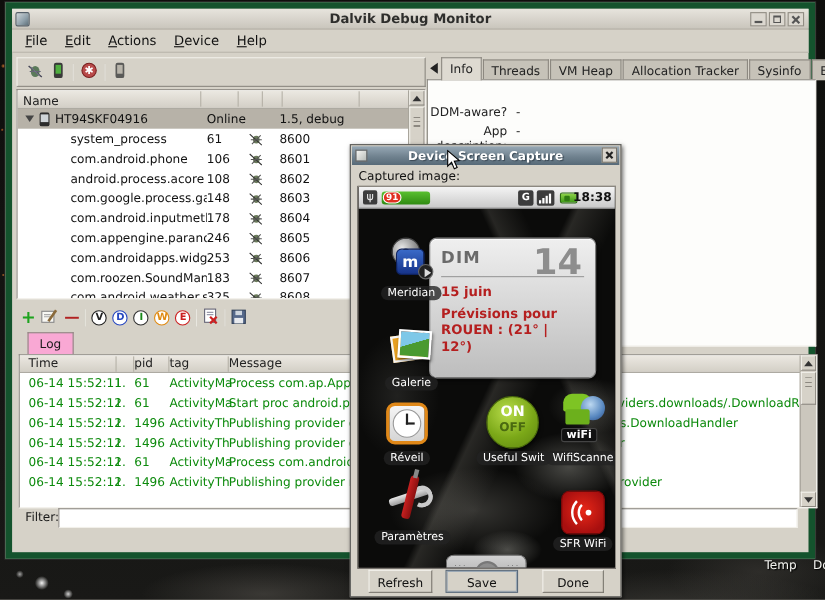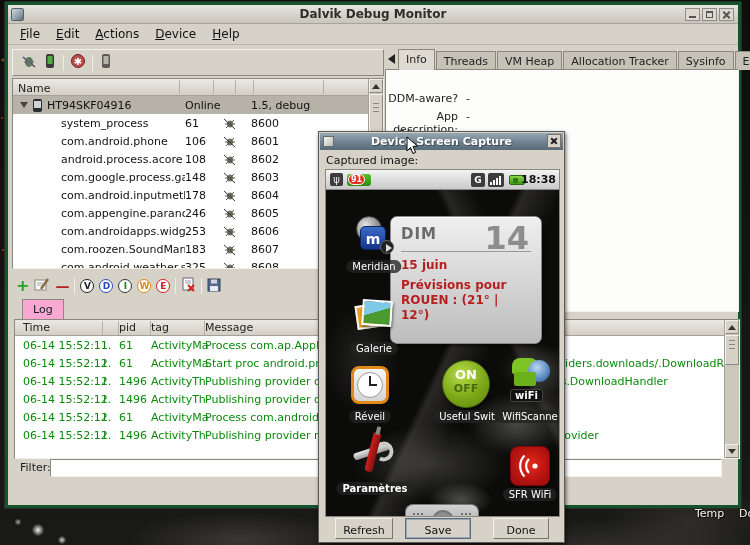--- a/index.html
+++ b/index.html
@@ -20,21 +20,21 @@
       radial-gradient(ellipse 120px 50px at 690px 520px, rgba(60,58,54,.6), transparent 70%),
       linear-gradient(180deg, #0e0e0c 0%, #191917 100%);
   }
 
   
   .desktop-label { position:absolute; color:#f2f2ee; font-size:11px; text-shadow:1px 1px 1px #000; z-index:0; }
 
   
   #main-window {
     position:absolute; left:5px; top:2px; width:736px; height:506px;
-    background:#d6d2c8; border:3px solid #14532d; box-shadow:0 0 0 1px #2a2a28;
+    background:#d6d2c8; border:6px solid #14532d; box-shadow:0 0 0 1px #2a2a28;
     z-index:1;
   }
   .titlebar {
     position:absolute; left:0; top:0; right:0; height:19px;
     background:linear-gradient(180deg,#e7e4dd, #c9c5bc);
     border-bottom:1px solid #a8a49a; display:flex; align-items:center;
   }
   .titlebar .win-icon { width:13px; height:13px; margin-left:3px;
     background:linear-gradient(135deg,#cfd6da 0%,#8fa0aa 60%,#5c6e78 100%); border-radius:2px; border:1px solid #55606a; }
   .titlebar .title-text { position:absolute; left:0; right:0; text-align:center; font-weight:bold; color:#2e2e2c; font-size:12px; }
@@ -133,21 +133,21 @@
   .dlg-close span { position:absolute; left:2px; top:5px; width:8px; height:2px; background:#222; }
   .dlg-close span:first-child { transform:rotate(45deg);} .dlg-close span:last-child { transform:rotate(-45deg);}
   .dlg-caption { position:absolute; left:7px; top:22px; font-size:11px; color:#111; }
   .capture-frame { position:absolute; left:6px; top:37px; width:235px; height:348px; border:1px solid #8c8880; background:#000; }
 
   
   .phone { position:absolute; left:0; top:0; width:233px; height:346px; overflow:hidden; }
   .p-status { position:absolute; left:0; top:0; right:0; height:20px; background:linear-gradient(180deg,#f4f4f4,#c9c9c9);
     border-bottom:1px solid #888; }
   .p-usb { position:absolute; left:4px; top:3px; width:13px; height:13px; background:#3c3c3c; border-radius:2px; color:#eee; font-size:10px; text-align:center; line-height:13px; }
-  .p-notif { position:absolute; left:21px; top:4px; width:24px; height:12px; background:linear-gradient(180deg,#59c030,#2f8a12); border-radius:3px; }
+  .p-notif { position:absolute; left:21px; top:4px; width:44px; height:12px; background:linear-gradient(180deg,#59c030,#2f8a12); border-radius:3px; }
   .p-notif .badge { position:absolute; left:1px; top:0px; min-width:16px; height:11px; background:#e03020; border:1px solid #fff;
     border-radius:6px; color:#fff; font-size:8px; font-weight:bold; text-align:center; line-height:10px; padding:0 2px; }
   .p-g { position:absolute; right:74px; top:3px; width:14px; height:14px; background:#3c3c3c; border-radius:2px; color:#fff; font-size:9px; font-weight:bold; text-align:center; line-height:14px; }
   .p-bars { position:absolute; right:55px; top:3px; width:16px; height:14px; background:#3c3c3c; border-radius:2px; display:flex; align-items:flex-end; gap:1px; padding:2px; }
   .p-bars i { width:2px; background:#fff; display:block; }
   .p-batt { position:absolute; right:34px; top:5px; width:16px; height:10px; background:linear-gradient(180deg,#8fd44a,#3f9a18); border:1px solid #2a6a10; border-radius:2px; }
   .p-batt::after { content:""; position:absolute; left:3px; top:2px; width:5px; height:5px; background:#2f7a12; border-radius:1px; }
   .p-time { position:absolute; right:3px; top:3px; font-size:11px; font-weight:bold; color:#111; }
 
   .p-content { position:absolute; left:0; top:20px; right:0; bottom:0;
@@ -693,21 +693,21 @@
             <span class="globe"></span>
             <span class="body"></span>
           <span class="badge">wiFi</span>
         </div>
         <span class="app-label" style="left:204px; top:220px;">WifiScanne</span>
 
         <div class="ic-params">
             <span class="wrench"></span>
             <span class="screw"></span>
           </div>
-        <span class="app-label" style="left:49px; top:292px;font-weight:bold;">Paramètres</span>
+        <span class="app-label" style="left:49px; top:292px;">Paramètres</span>
 
         <div class="ic-sfr">
           <svg width="38" height="38">
               <circle cx="24" cy="19" r="2.6" fill="#fff"></circle>
               <path d="M18 12 A10 10 0 0 0 18 26" stroke="#fff" stroke-width="2.2" fill="none"></path>
               <path d="M13.5 8.5 A15 15 0 0 0 13.5 29.5" stroke="#fff" stroke-width="2.2" fill="none"></path>
             </svg>
         </div>
         <span class="app-label" style="left:204px; top:298px;">SFR WiFi</span>
 

